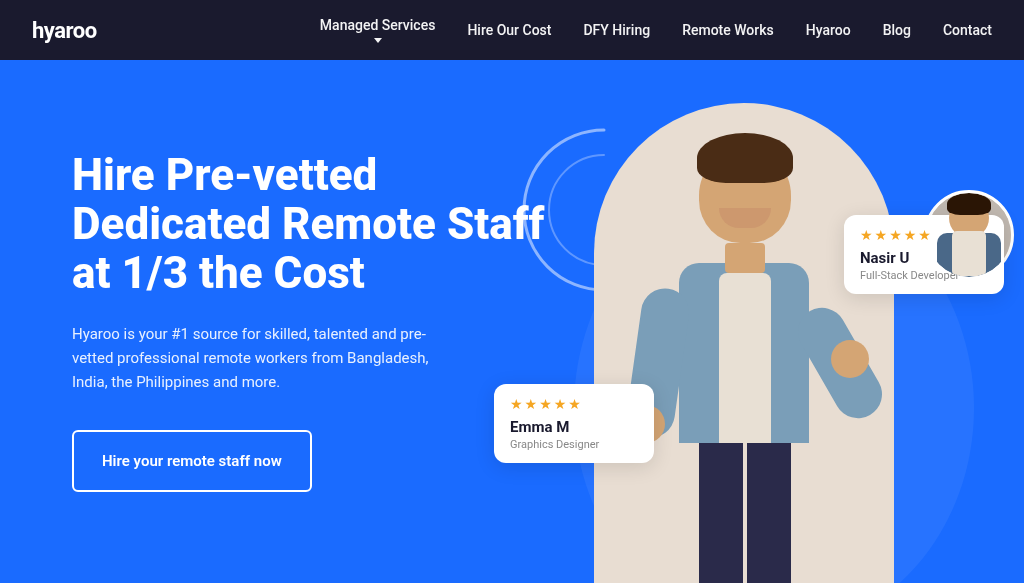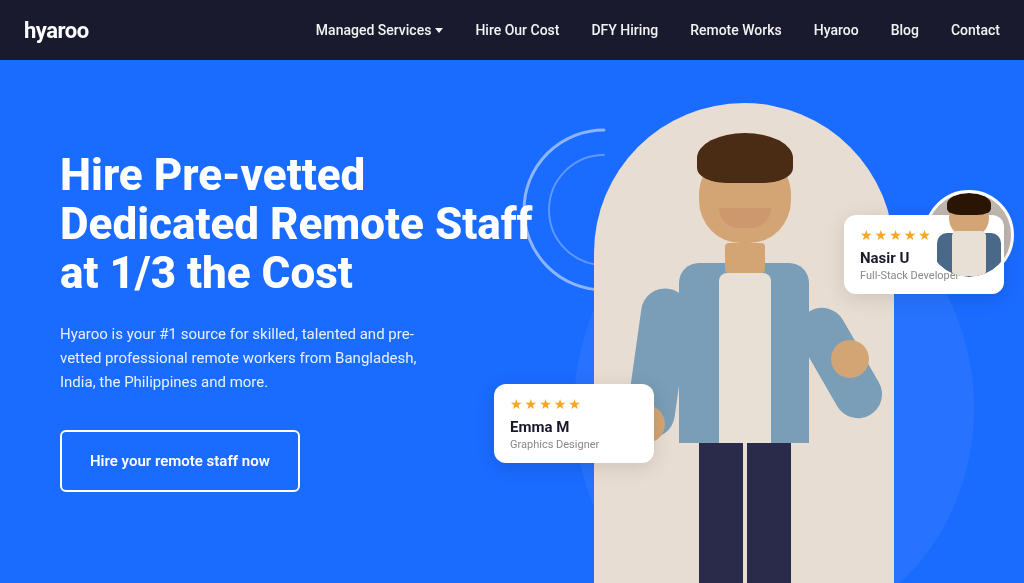--- a/index.html
+++ b/index.html
@@ -4,21 +4,21 @@
   <style>
     * { margin: 0; padding: 0; box-sizing: border-box; }
     body { font-family: -apple-system, BlinkMacSystemFont, 'Segoe UI', Roboto, sans-serif; overflow: hidden; width: 1024px; height: 583px; }
 
     
     nav {
       background: #1a1a2e;
       display: flex;
       align-items: center;
       justify-content: space-between;
-      padding: 0 24px;
+      padding: 0 32px;
       height: 60px;
       position: relative;
       z-index: 10;
     }
     .logo {
       color: white;
       font-size: 22px;
       font-weight: 700;
       letter-spacing: -0.5px;
     }
@@ -30,20 +30,21 @@
     }
     .nav-links li a {
       color: white;
       text-decoration: none;
       font-size: 14px;
       font-weight: 500;
       display: flex;
       align-items: center;
       gap: 4px;
       opacity: 0.95;
+      flex-direction: column;
     }
     .chevron-down {
       display: inline-block;
       width: 0; height: 0;
       border-left: 4px solid transparent;
       border-right: 4px solid transparent;
       border-top: 5px solid white;
       margin-top: 1px;
     }
 
@@ -53,21 +54,21 @@
       width: 1024px;
       height: 523px;
       position: relative;
       overflow: hidden;
       display: flex;
       align-items: center;
     }
 
     .hero-content {
       position: absolute;
-      left: 60px;
+      left: 72px;
       top: 50%;
       transform: translateY(-50%);
       z-index: 5;
       max-width: 480px;
     }
 
     .hero-title {
       color: white;
       font-size: 44px;
       font-weight: 800;

